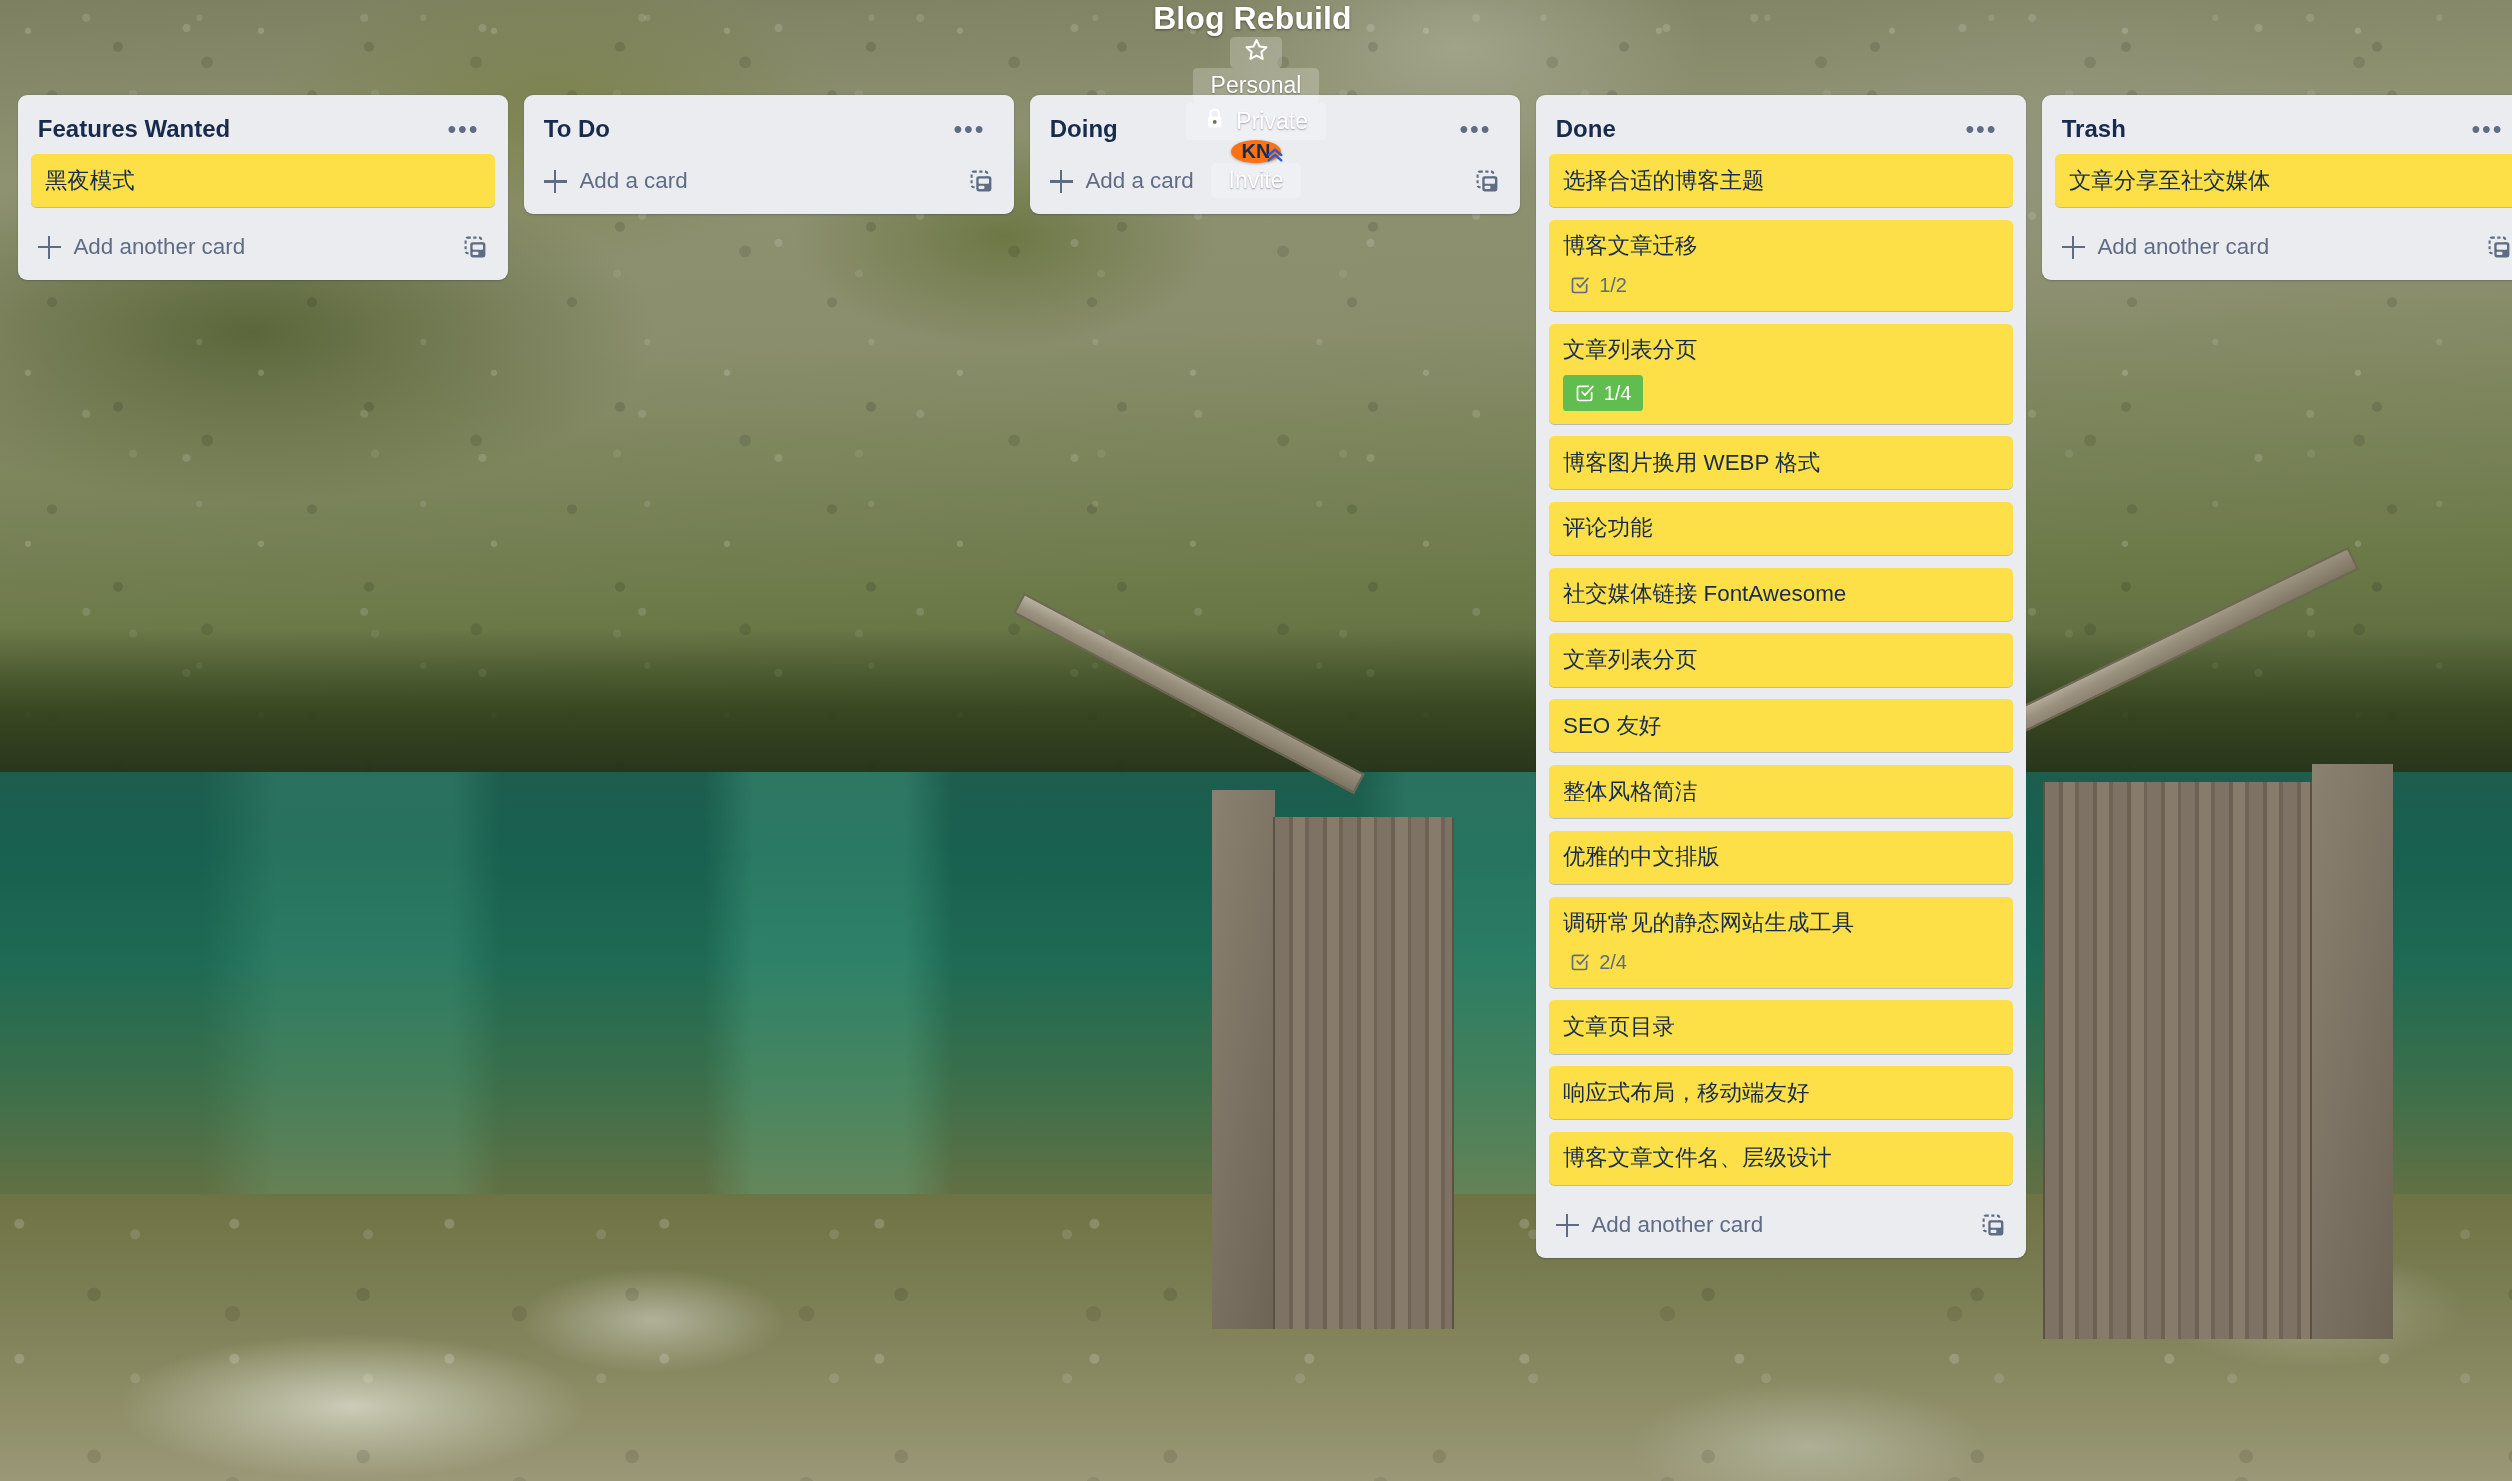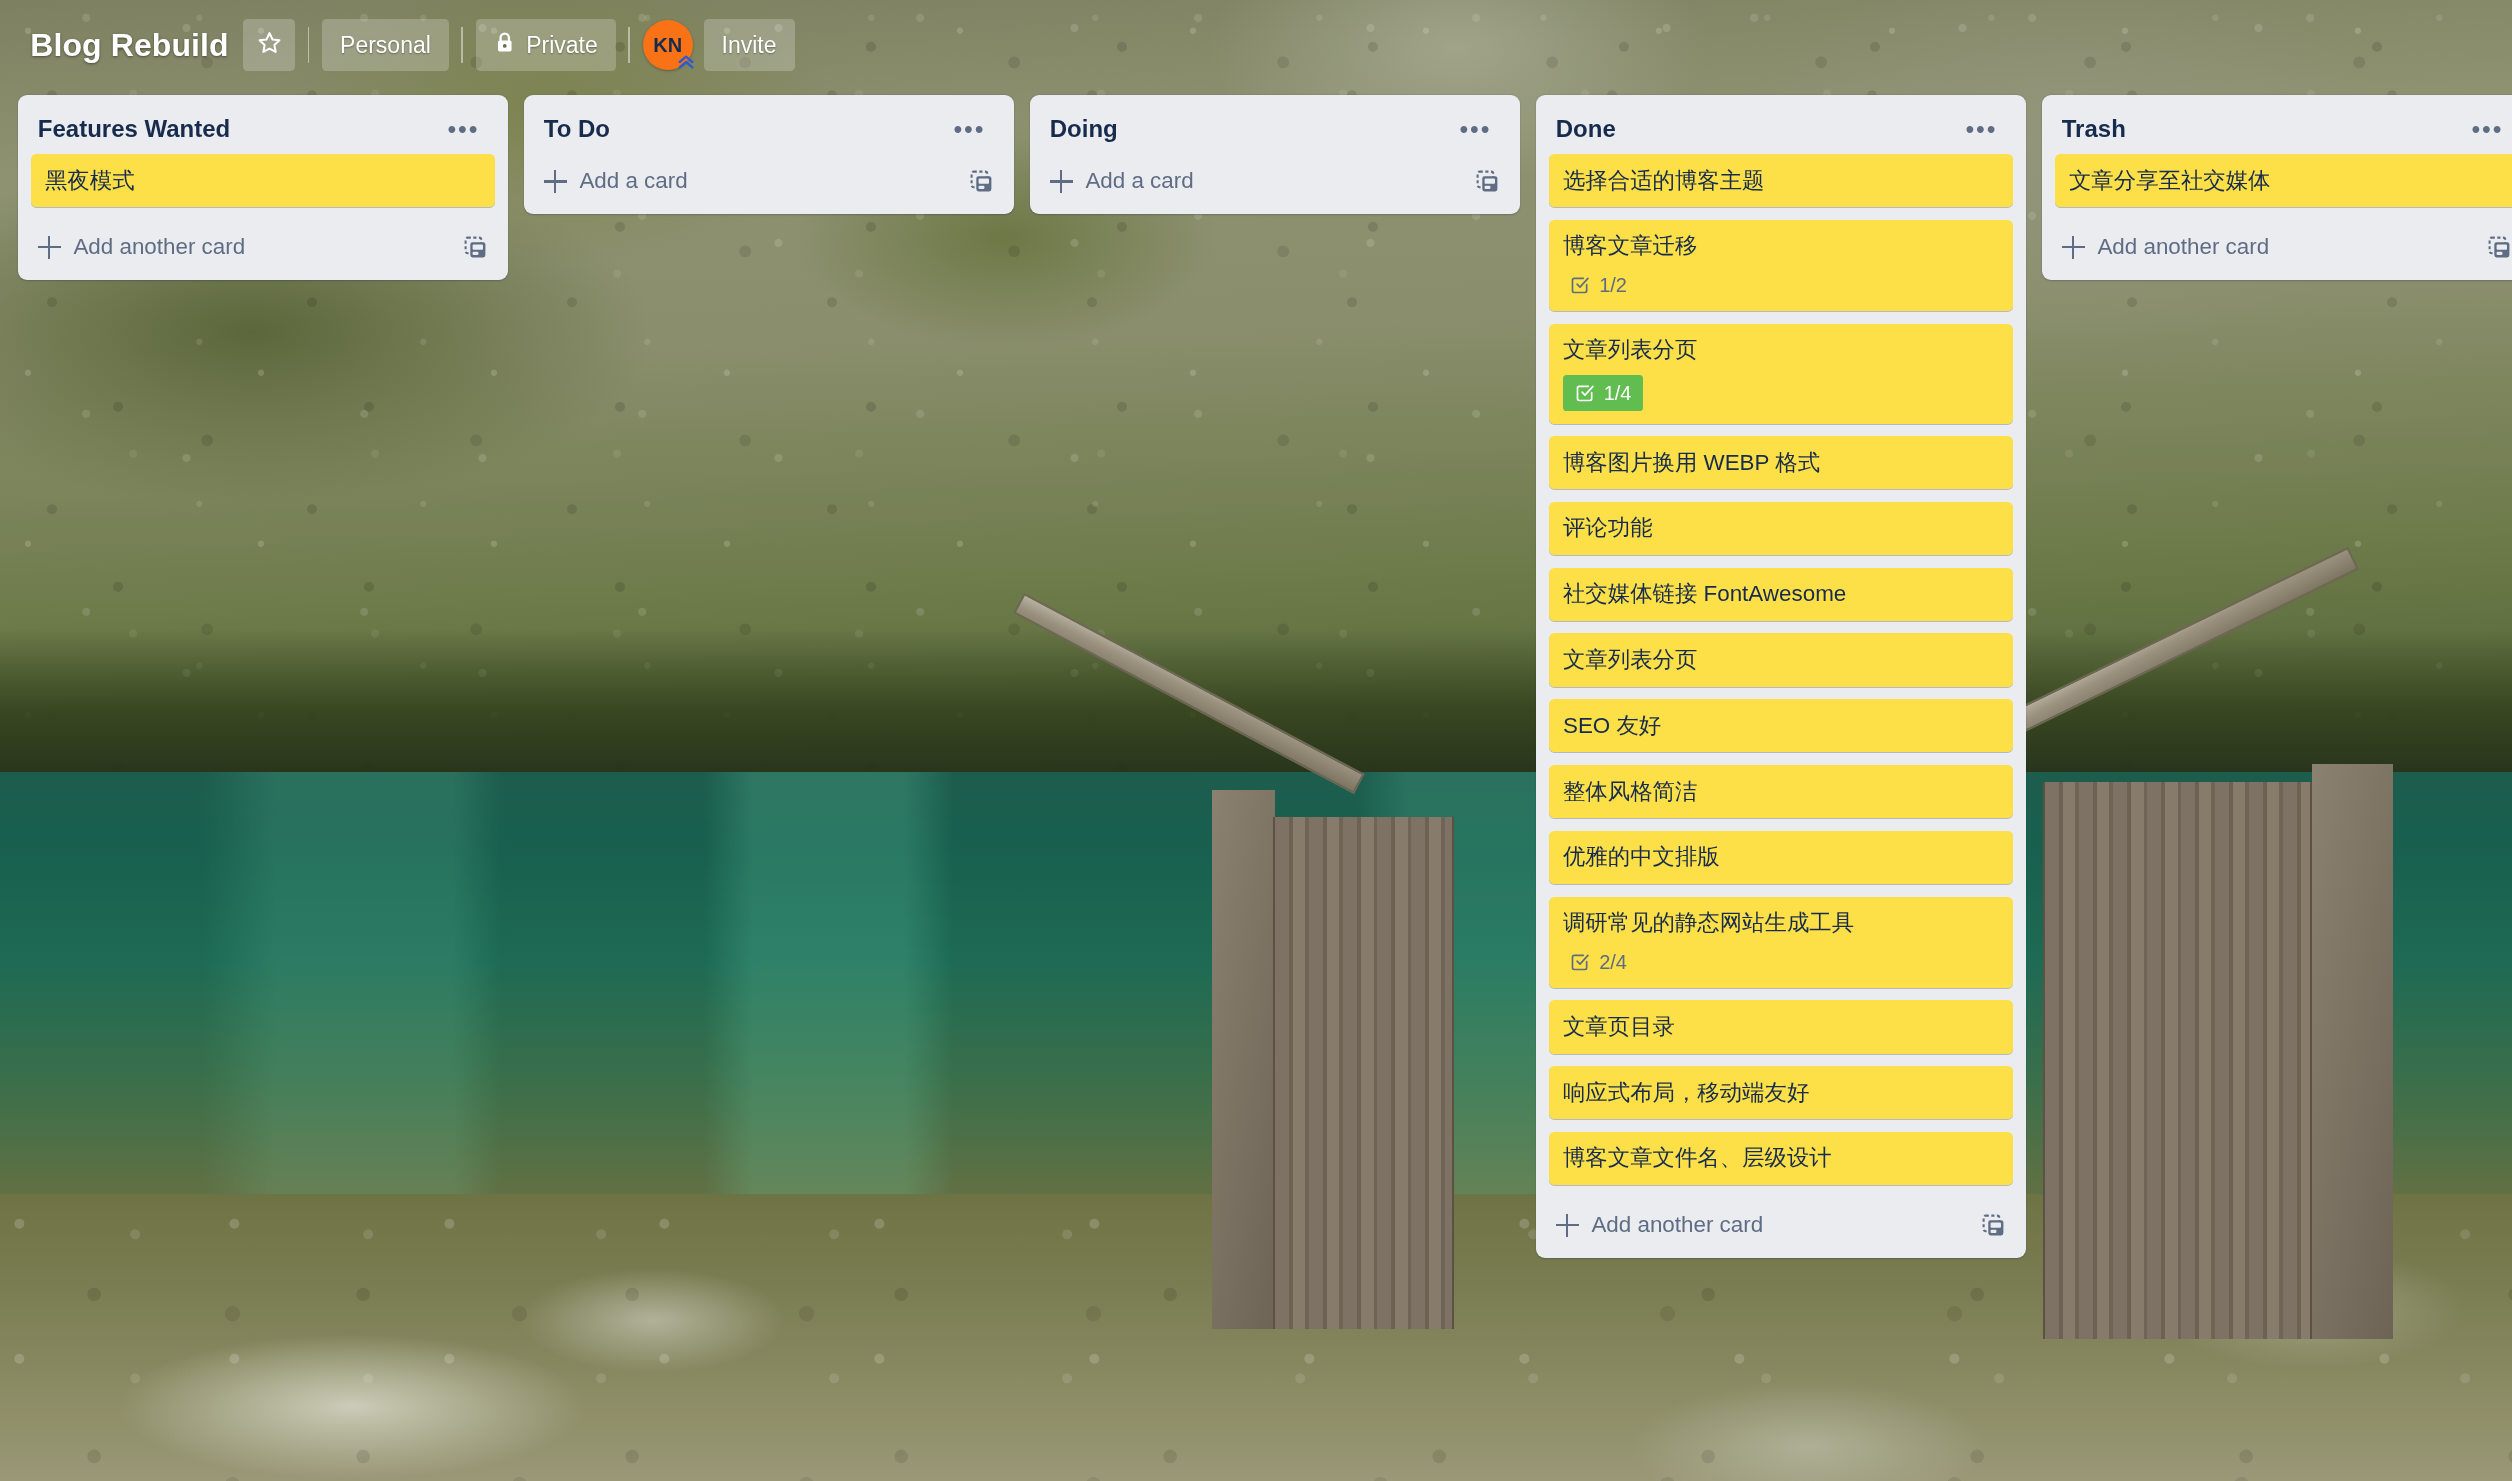--- a/index.html
+++ b/index.html
@@ -120,20 +120,21 @@
   #top-bar {
     position: absolute;
     left: 0; top: 0;
     width: 100%;
     height: 90px;
     display: flex;
     align-items: center;
     padding: 0 23px;
     gap: 0;
     z-index: 20;
+    flex-direction: column;
   }
   #board-title {
     color: #ffffff;
     font-size: 32px;
     font-weight: bold;
     letter-spacing: 0.1px;
     padding: 0 14.4px 0 7.2px;
     text-shadow: 0 0.9px 2.7px rgba(0,0,0,.45);
     white-space: nowrap;
   }

